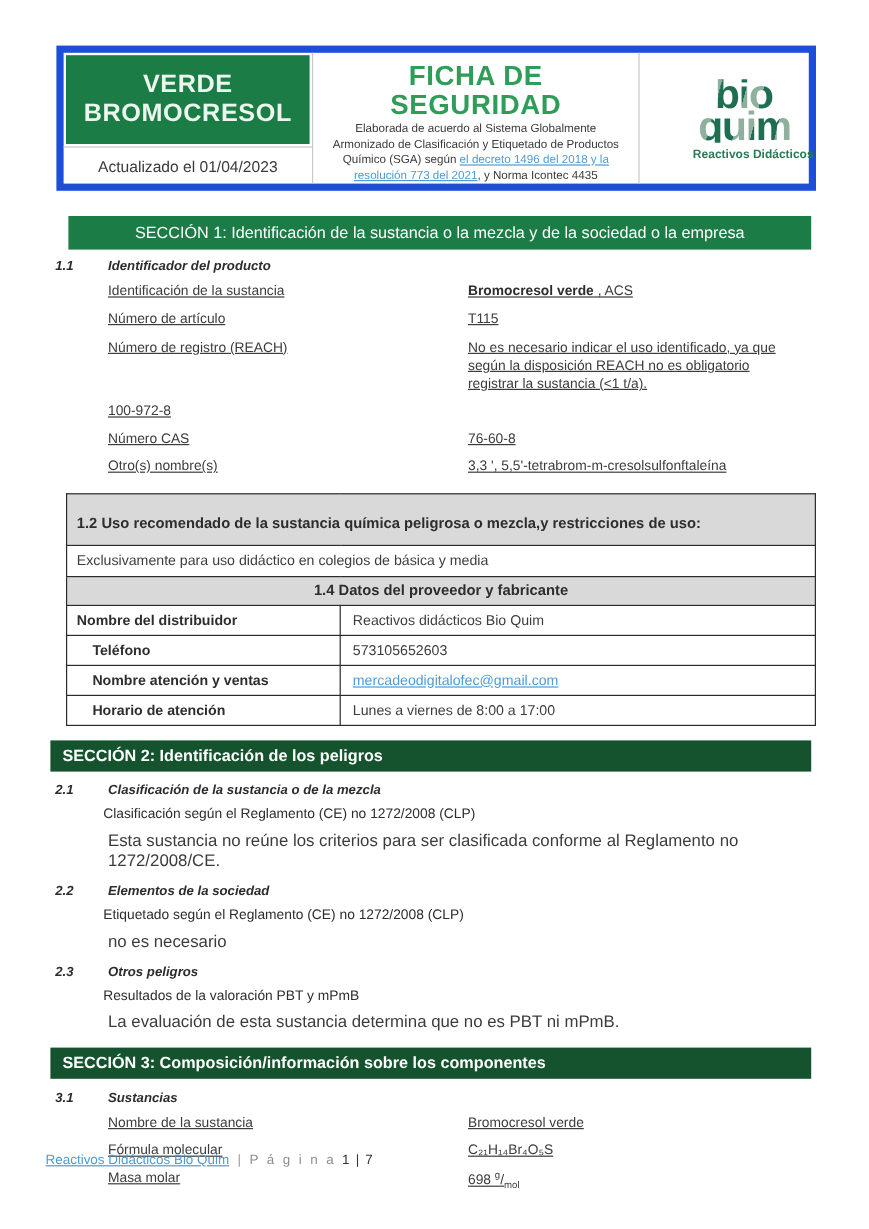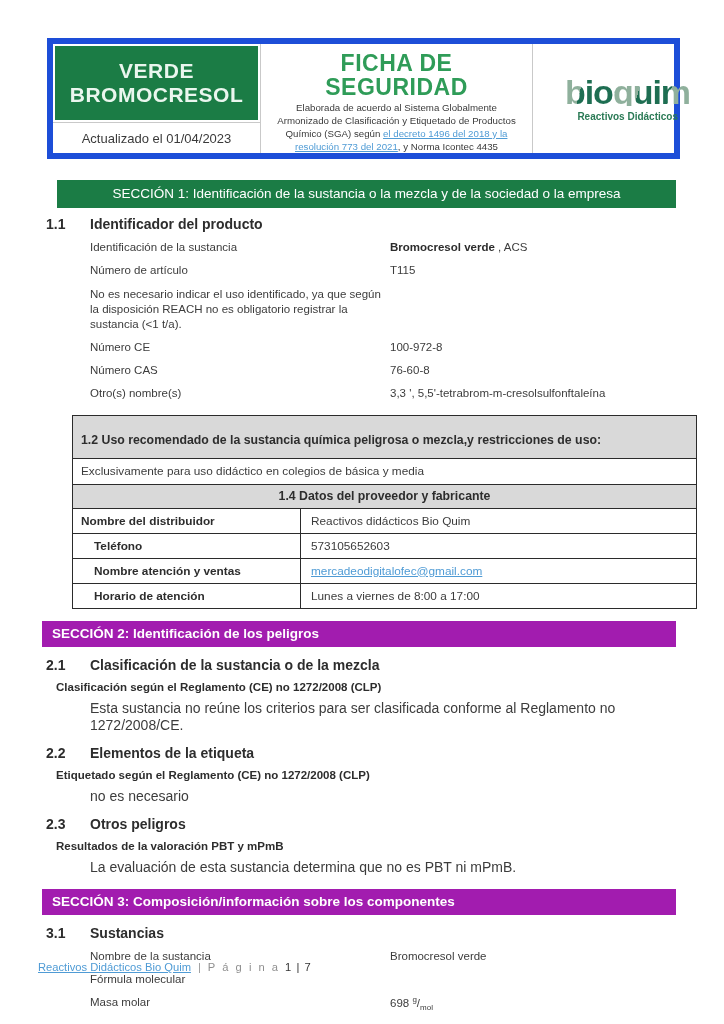--- a/index.html
+++ b/index.html
@@ -65,21 +65,21 @@
     grid-column: 3; grid-row: 1 / span 2;
     display: flex; flex-direction: column;
     align-items: center; justify-content: center;
     padding-top: 4px;
   }
   .logo-mark {
     font-weight: bold;
     font-size: 34px;
     line-height: 0.78;
     letter-spacing: -1px;
-    display: flex; align-items: flex-start;
+    display: flex; flex-direction: column; align-items: flex-start;
     background: linear-gradient(105deg, #8fb09c 22%, #1e6e52 22% 46%, #8fb09c 46% 62%, #1e6e52 62% 84%, #8fb09c 84%);
     -webkit-background-clip: text;
     background-clip: text;
     color: transparent;
   }
   .logo-l1 { margin-left: 14px; }
   .logo-tagline {
     margin-top: 5px;
     align-self: flex-end;
     margin-right: 14px;
@@ -95,69 +95,71 @@
     background: #1b7c45;
     color: #ffffff;
     font-weight: normal;
     font-size: 13.5px;
     text-align: center;
     line-height: 1.42;
     padding: 4px 30px 5px;
   }
   .secbar {
     margin: 12px 48px 0 42px;
-    background: #a21caf;
+    background: #14532d;
     color: #ffffff;
     font-weight: bold;
     font-size: 13.5px;
     text-align: left;
     padding: 5px 10px 6px;
   }
 
   
   .block-head {
     display: flex;
     margin-left: 46px;
     font-weight: bold;
-    font-size: 14px;
-    color: #2d2d2d;
+    font-size: 11px;
+    color: #2d2d2d;
+    font-style: italic;
   }
   .block-num { width: 44px; flex: 0 0 44px; }
   .mt8 { margin-top: 8px; }
   .mt10 { margin-top: 10px; }
 
   .field-row {
     margin-left: 90px;
     margin-top: 8px;
     display: grid;
     grid-template-columns: 300px 1fr;
     padding-right: 64px;
     font-size: 11.5px;
     line-height: 1.32;
+    text-decoration: underline;
   }
   .f-label { color: #3c3c3c; }
   .f-value { color: #3c3c3c; }
   .f-value b { color: #2d2d2d; }
 
   .sub-bold {
-    margin: 7px 90px 0 56px;
-    font-weight: bold;
+    margin: 7px 90px 0 86px;
+    font-weight: normal;
     font-size: 11.5px;
     color: #2d2d2d;
     line-height: 1.25;
   }
   .sub-text {
     margin: 6px 90px 0 90px;
     font-size: 14px;
     line-height: 1.25;
   }
 
   
   table.provider {
-    margin: 13px 44px 0 72px;
+    margin: 13px 44px 0 55px;
     width: 625px;
     border-collapse: collapse;
     font-size: 11.8px;
   }
   table.provider td {
     border: 1px solid #2b2b2b;
     vertical-align: middle;
   }
   td.th12 {
     background: #d9d9d9;
@@ -245,24 +247,24 @@
 
 <div class="field-row">
   <div class="f-label">Identificación de la sustancia</div>
   <div class="f-value"><b>Bromocresol verde</b><span> , ACS</span></div>
 </div>
 <div class="field-row">
   <div class="f-label">Número de artículo</div>
   <div class="f-value">T115</div>
 </div>
 <div class="field-row">
+  <div class="f-label">Número de registro (REACH)</div>
   <div class="f-value">No es necesario indicar el uso identificado, ya que según la disposición REACH no es obligatorio registrar la sustancia (&lt;1 t/a).</div>
 </div>
 <div class="field-row">
-  <div class="f-label">Número CE</div>
   <div class="f-value">100-972-8</div>
 </div>
 <div class="field-row">
   <div class="f-label">Número CAS</div>
   <div class="f-value">76-60-8</div>
 </div>
 <div class="field-row">
   <div class="f-label">Otro(s) nombre(s)</div>
   <div class="f-value">3,3 ', 5,5'-tetrabrom-m-cresolsulfonftaleína</div>
 </div>
@@ -301,21 +303,21 @@
 
 <div class="block-head mt10">
   <span class="block-num">2.1</span>
   <span>Clasificación de la sustancia o de la mezcla</span>
 </div>
 <div class="sub-bold">Clasificación según el Reglamento (CE) no 1272/2008 (CLP)</div>
 <div class="sub-text">Esta sustancia no reúne los criterios para ser clasificada conforme al Reglamento no 1272/2008/CE.</div>
 
 <div class="block-head mt10">
   <span class="block-num">2.2</span>
-  <span>Elementos de la etiqueta</span>
+  <span>Elementos de la sociedad</span>
 </div>
 <div class="sub-bold">Etiquetado según el Reglamento (CE) no 1272/2008 (CLP)</div>
 <div class="sub-text">no es necesario</div>
 
 <div class="block-head mt10">
   <span class="block-num">2.3</span>
   <span>Otros peligros</span>
 </div>
 <div class="sub-bold">Resultados de la valoración PBT y mPmB</div>
 <div class="sub-text">La evaluación de esta sustancia determina que no es PBT ni mPmB.</div>
@@ -326,20 +328,21 @@
   <span class="block-num">3.1</span>
   <span>Sustancias</span>
 </div>
 
 <div class="field-row">
   <div class="f-label">Nombre de la sustancia</div>
   <div class="f-value">Bromocresol verde</div>
 </div>
 <div class="field-row">
   <div class="f-label">Fórmula molecular</div>
+  <div class="f-value">C₂₁H₁₄Br₄O₅S</div>
 </div>
 <div class="field-row">
   <div class="f-label">Masa molar</div>
   <div class="f-value"><span>698 </span><sup class="unit">g</sup><span>/</span><sub class="unit">mol</sub></div>
 </div>
 
 <div class="footer">
   <span class="link">Reactivos Didácticos Bio Quim</span>
   <span class="sep">|</span>
   <span class="pg-label">P á g i n a</span>

